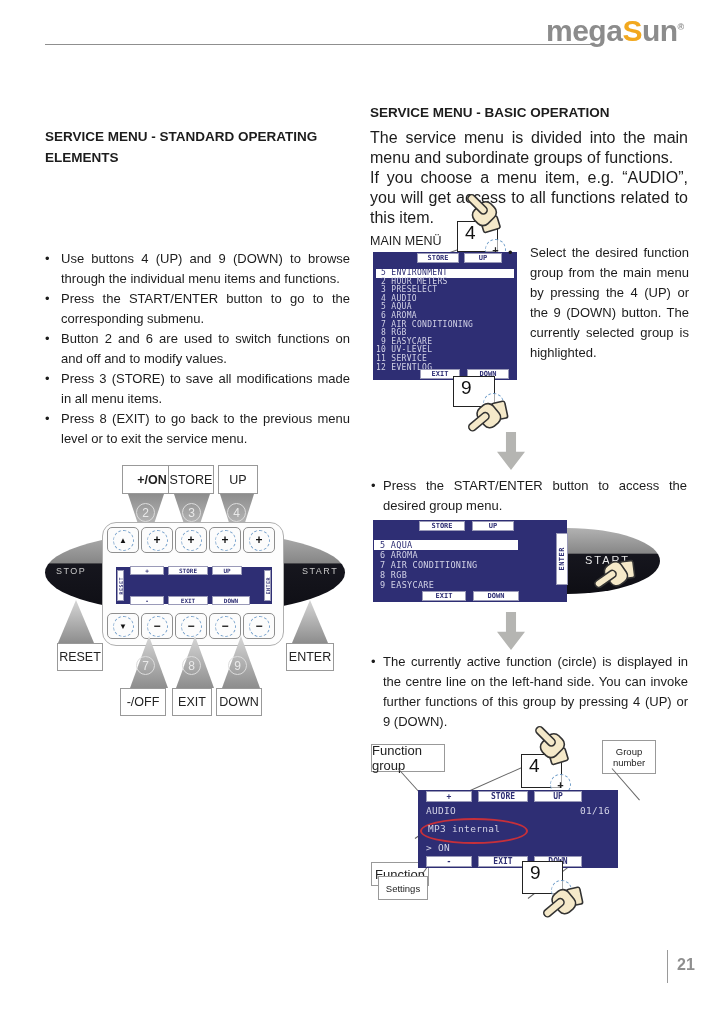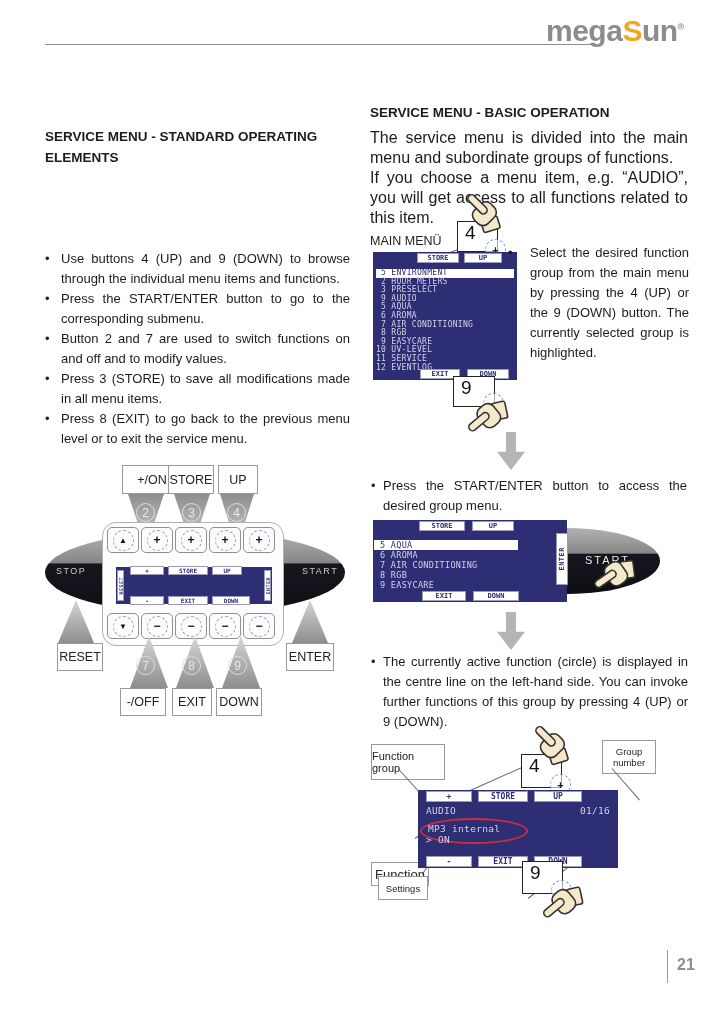--- a/index.html
+++ b/index.html
@@ -84,35 +84,35 @@
     <div class="lb">
         <span class="bm">•</span>
         <span class="bt">Use buttons 4 (UP) and 9 (DOWN) to browse through the individual menu items and functions.</span>
       </div>
     <div class="lb">
         <span class="bm">•</span>
         <span class="bt">Press the START/ENTER button to go to the corresponding submenu.</span>
       </div>
     <div class="lb">
         <span class="bm">•</span>
-        <span class="bt">Button 2 and 7 are used to switch functions on and off and to modify values.</span>
+        <span class="bt">Button 2 and 6 are used to switch functions on and off and to modify values.</span>
       </div>
     <div class="lb">
         <span class="bm">•</span>
         <span class="bt">Press 3 (STORE) to save all modifications made in all menu items.</span>
       </div>
     <div class="lb">
         <span class="bm">•</span>
         <span class="bt">Press 8 (EXIT) to go back to the previous menu level or to exit the service menu.</span>
       </div>
   </div>
 
   <div class="abs" style="left:40px;top:458px;width:310px;height:262px;">
 
-    <div class="abs lbox" style="left:82px;top:7px;width:60px;height:29px;">+/ON</div>
+    <div class="abs lbox" style="left:82px;top:7px;width:60px;height:29px;font-weight:bold;">+/ON</div>
     <div class="abs lbox" style="left:128px;top:7px;width:46px;height:29px;">STORE</div>
     <div class="abs lbox" style="left:178px;top:7px;width:40px;height:29px;">UP</div>
 
     <div class="abs tri down" style="left:88px;top:36px;width:36px;height:54px;"></div>
     <div class="abs tri down" style="left:134px;top:36px;width:36px;height:54px;"></div>
     <div class="abs tri down" style="left:180px;top:36px;width:34px;height:54px;"></div>
     <div class="abs numcirc" style="left:96px;top:45px;">2</div>
     <div class="abs numcirc" style="left:142px;top:45px;">3</div>
     <div class="abs numcirc" style="left:187px;top:45px;">4</div>
 
@@ -208,21 +208,21 @@
     </g>
   </svg>
 
   <div class="abs screen" style="left:373px;top:252px;width:144px;height:128px;">
     <div class="mtab" style="left:44px;top:1px;width:42px;height:10px;font-size:7px;">STORE</div>
     <div class="mtab" style="left:91px;top:1px;width:38px;height:10px;font-size:7px;">UP</div>
     <div class="abs" style="left:3px;top:17px;right:3px;font-size:8px;line-height:8.6px;">
       <div class="srow hl"> 5 ENVIRONMENT</div>
       <div class="srow"> 2 HOUR METERS</div>
       <div class="srow"> 3 PRESELECT</div>
-      <div class="srow"> 9 AUDIO</div>
+      <div class="srow"> 4 AUDIO</div>
       <div class="srow"> 5 AQUA</div>
       <div class="srow"> 6 AROMA</div>
       <div class="srow"> 7 AIR CONDITIONING</div>
       <div class="srow"> 8 RGB</div>
       <div class="srow"> 9 EASYCARE</div>
       <div class="srow">10 UV-LEVEL</div>
       <div class="srow">11 SERVICE</div>
       <div class="srow">12 EVENTLOG</div>
     </div>
     <div class="mtab" style="left:47px;bottom:1px;width:40px;height:10px;font-size:7px;">EXIT</div>
@@ -283,21 +283,21 @@
       </div>
   </div>
 
   <div class="abs garrow" style="left:497px;top:612px;width:28px;height:38px;"></div>
 
   <div class="abs lb" style="left:371px;top:652px;width:317px;">
     <span class="bm" style="width:12px;">•</span>
       <span class="bt">The currently active function (circle) is displayed in the centre line on the left-hand side. You can invoke further functions of this group by pressing 4 (UP) or 9 (DOWN).</span>
   </div>
 
-  <div class="abs lbox" style="left:371px;top:744px;width:74px;height:36px;font-size:11px;">Function group</div>
+  <div class="abs lbox" style="left:371px;top:744px;width:74px;height:28px;font-size:13px;">Function group</div>
   <div class="abs lbox small" style="left:602px;top:740px;width:54px;height:34px;">Group number</div>
   <div class="abs lbox" style="left:371px;top:862px;width:58px;height:24px;font-size:13px;">Function</div>
   <div class="abs lbox" style="left:378px;top:876px;width:50px;height:24px;font-size:9.5px;">Settings</div>
 
   <div class="abs dline" style="left:398px;top:768px;width:42px;transform:rotate(48deg);"></div>
   <div class="abs dline" style="left:612px;top:768px;width:42px;transform:rotate(49deg);"></div>
   <div class="abs dline" style="left:415px;top:838px;width:26px;transform:rotate(-35deg);"></div>
   <div class="abs dline" style="left:422px;top:874px;width:38px;transform:rotate(-55deg);"></div>
   <div class="abs dline" style="left:468px;top:791px;width:82px;transform:rotate(-24deg);"></div>
   <div class="abs dline" style="left:528px;top:898px;width:56px;transform:rotate(-38deg);"></div>
@@ -315,21 +315,21 @@
   </svg>
 
   <div class="abs screen" style="left:418px;top:790px;width:200px;height:78px;">
     <div class="mtab" style="left:8px;top:1px;width:46px;height:11px;font-size:8px;">+</div>
     <div class="mtab" style="left:60px;top:1px;width:50px;height:11px;font-size:8px;">STORE</div>
     <div class="mtab" style="left:116px;top:1px;width:48px;height:11px;font-size:8px;">UP</div>
     <div class="abs srow" style="left:8px;top:15px;font-size:9.5px;">AUDIO</div>
     <div class="abs srow" style="right:8px;top:15px;font-size:9.5px;">01/16</div>
     <div class="redoval" style="left:2px;top:28px;width:104px;height:22px;"></div>
     <div class="abs srow" style="left:10px;top:33px;font-size:9.5px;">MP3 internal</div>
-    <div class="abs srow" style="left:8px;top:44px;font-size:9.5px;">&gt; ON</div>
+    <div class="abs srow" style="left:8px;top:52px;font-size:9.5px;">&gt; ON</div>
     <div class="mtab" style="left:8px;bottom:1px;width:46px;height:11px;font-size:8px;">-</div>
     <div class="mtab" style="left:60px;bottom:1px;width:50px;height:11px;font-size:8px;">EXIT</div>
     <div class="mtab" style="left:116px;bottom:1px;width:48px;height:11px;font-size:8px;">DOWN</div>
   </div>
 
   <div class="abs pressbtn" style="left:522px;top:861px;width:41px;height:33px;">
     <span class="pnum">9</span>
     <span class="pcircle" style="right:-10px;bottom:-8px;">−</span>
   </div>
   <svg class="hand" style="left:540px;top:884px;transform:rotate(-40deg);" width="46" height="38" viewBox="0 0 46 38">

